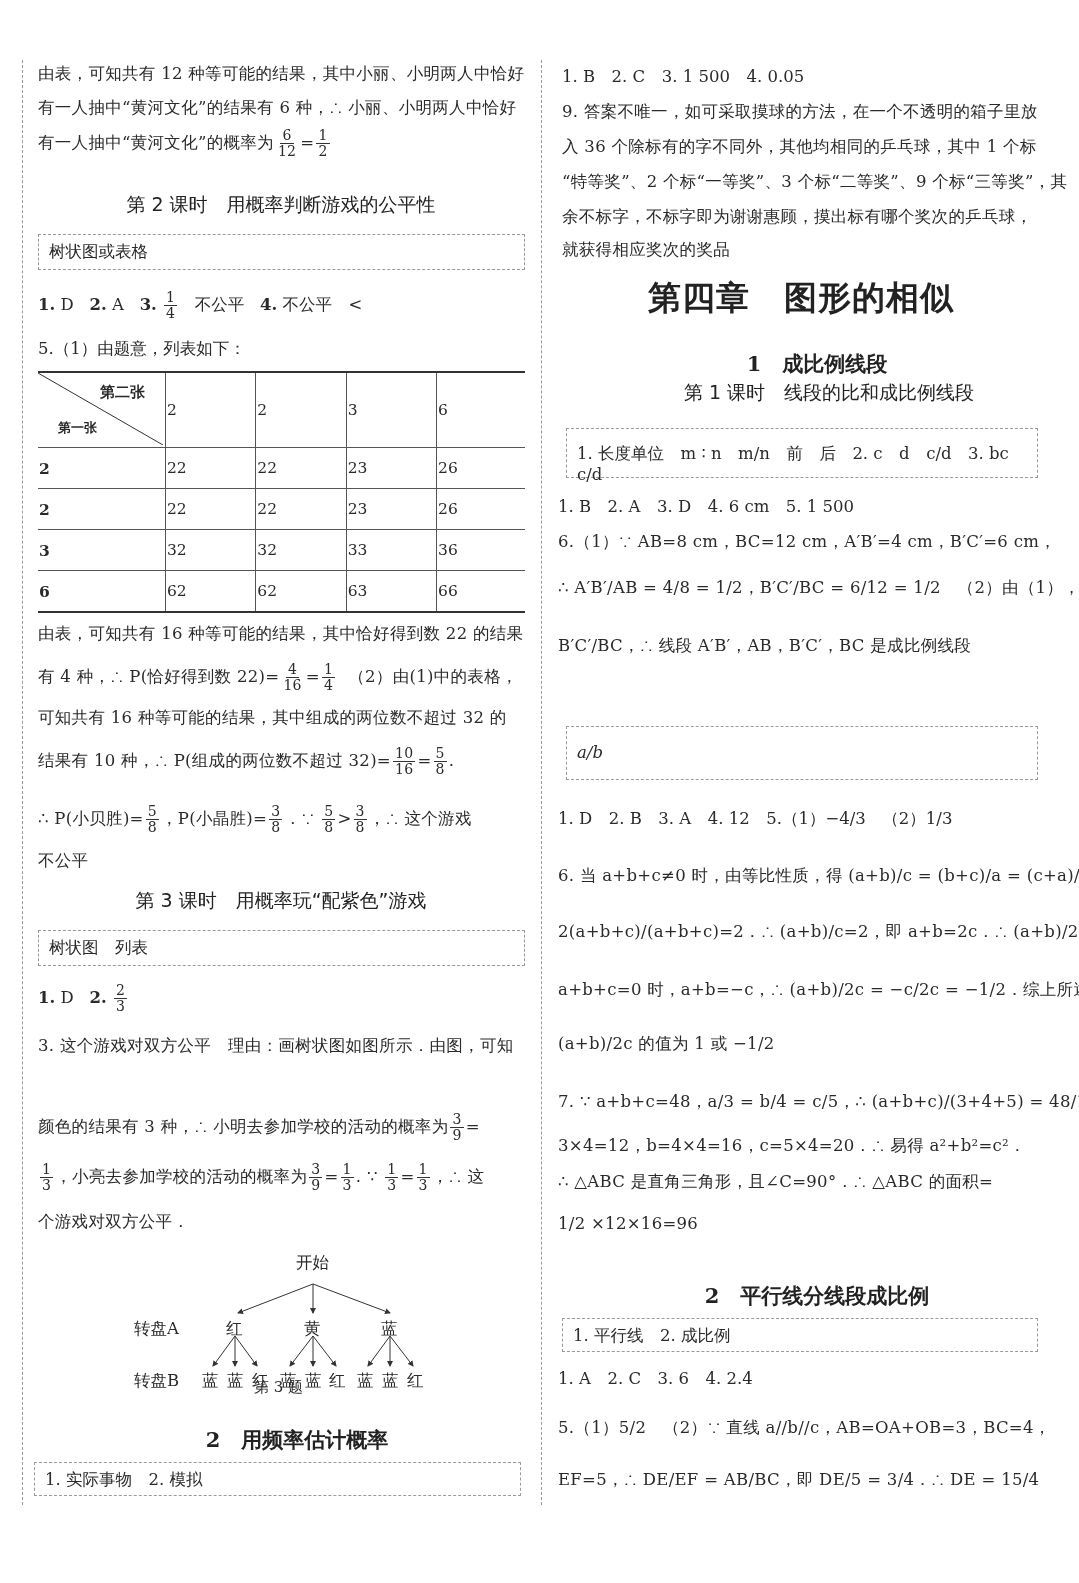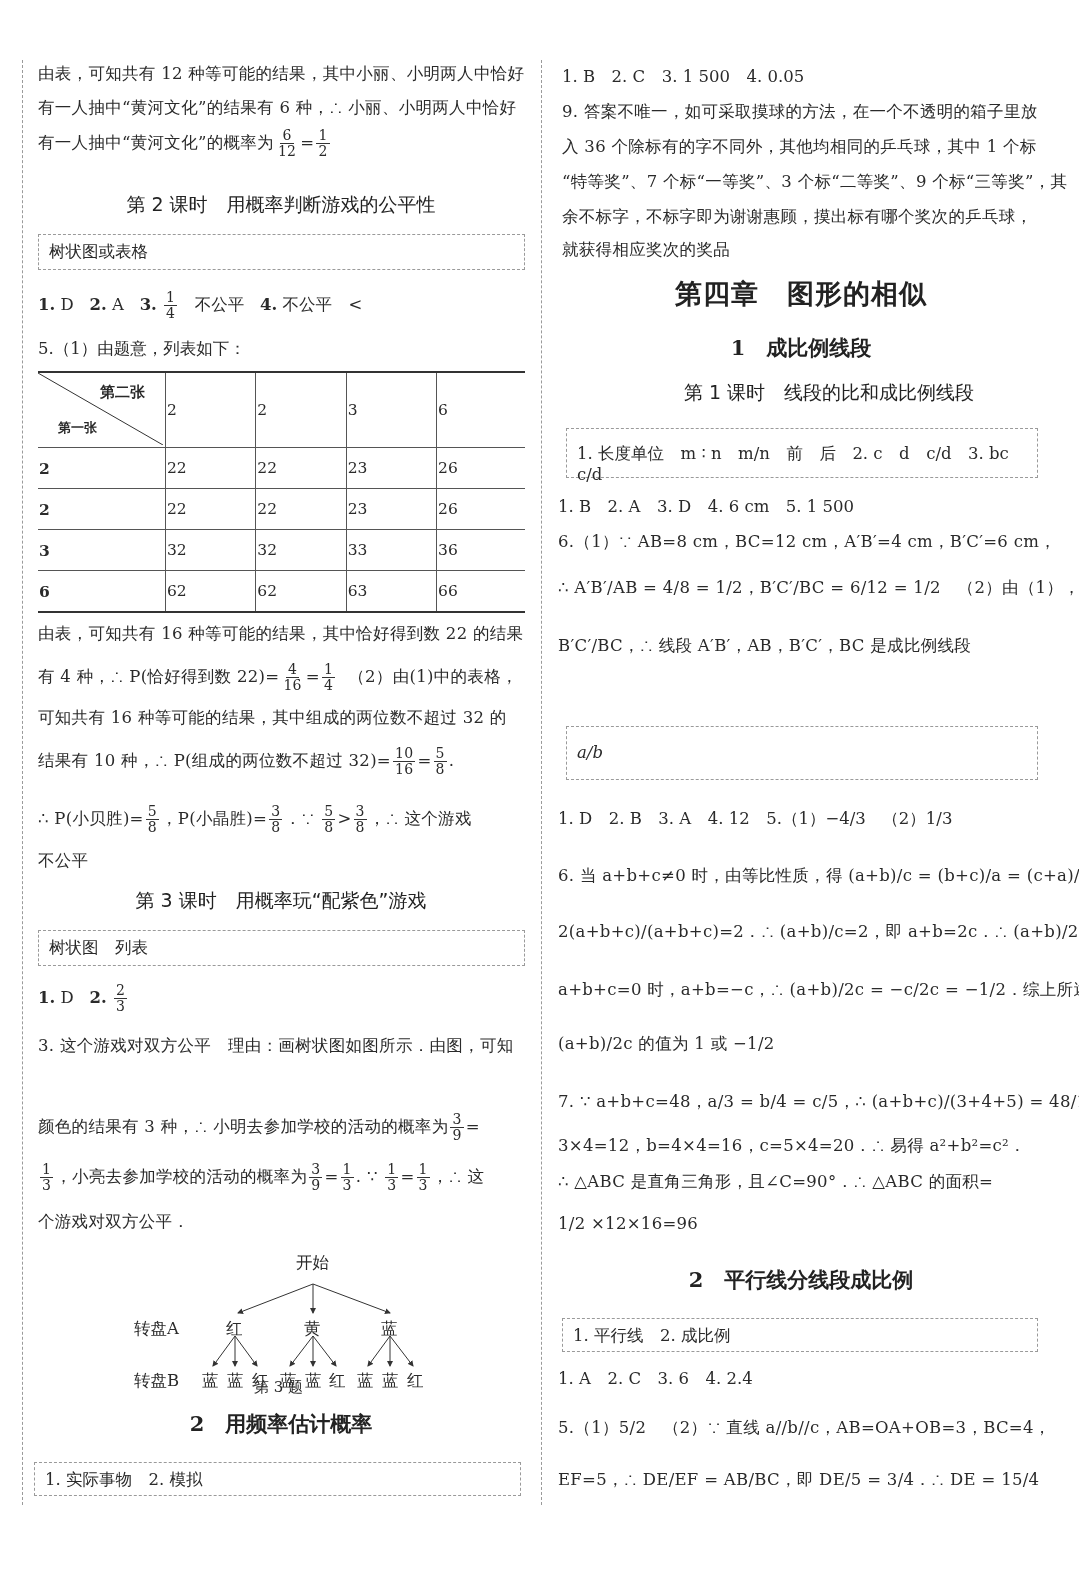--- a/index.html
+++ b/index.html
@@ -4,22 +4,22 @@
 <style>
   html, body { margin:0; padding:0; background:#ffffff; }
   body { width:1079px; height:1583px; position:relative; overflow:hidden;
          font-family:"DejaVu Serif","Liberation Serif",serif; color:#2a2a2a; }
   .page { position:absolute; left:0; top:0; width:1079px; height:1583px; }
   .vline { position:absolute; border-left:1.5px dashed #9a9a9a; }
   .line { font-size:16.5px; line-height:20px; margin:0; white-space:nowrap; letter-spacing:0.3px; }
   .ans { font-size:16.5px; line-height:22px; white-space:nowrap; }
   .ans b { font-family:"DejaVu Serif",serif; font-weight:bold; }
   .h-lesson { font-family:"DejaVu Sans","Liberation Sans",sans-serif; font-size:19px; text-align:center; margin:0; color:#222; }
-  .h-sec { font-family:"DejaVu Serif",serif; font-weight:bold; font-size:21px; text-align:center; margin:0; color:#222; }
-  .h-chap { font-family:"DejaVu Sans",sans-serif; font-weight:bold; font-size:27px; text-align:center; margin:0; color:#222; letter-spacing:1px; }
+  .h-sec { font-family:"DejaVu Serif",serif; font-weight:bold; font-size:21px; text-align:center; margin:16px; color:#222; }
+  .h-chap { font-family:"DejaVu Sans",sans-serif; font-weight:bold; font-size:33px; text-align:center; margin:0; color:#222; letter-spacing:1px; }
   .box { border:1.5px dashed #9a9a9a; padding:6px 10px; font-size:16.5px; box-sizing:border-box; }
   .abs { position:absolute; }
   .frac { display:inline-flex; flex-direction:column; align-items:center; vertical-align:middle; font-size:14px; line-height:15px; margin:0 2px; }
   .frac .n { border-bottom:1px solid #333; padding:0 2px; }
   .frac .d { padding:0 2px; }
   table.grid { border-collapse:collapse; position:absolute; left:38px; top:371px; width:487px; font-size:15.5px; }
   table.grid td { border:1px solid #555; text-align:left; height:38px;margin-top:20px; }
   table.grid tr:first-child td { border-top:2.5px solid #333; height:72px; }
   table.grid tr:last-child td { border-bottom:2.5px solid #333; }
   table.grid td:first-child { border-left:none; font-weight:bold; width:125px; }
@@ -221,21 +221,21 @@
     <span class="tree-label" style="left:287px;top:130px;">红</span>
   </div>
   <div class="abs" style="left:254px;top:1378px;font-size:15px;">第 3 题</div>
 
   <div class="abs h-sec" style="left:38px;top:1410px;width:486px;">2　用频率估计概率</div>
   <div class="abs box" style="left:34px;top:1462px;width:487px;height:34px;">1. 实际事物　2. 模拟</div>
 
   <div class="abs ans" style="left:562px;top:66px;">1. B　2. C　3. 1 500　4. 0.05</div>
   <div class="abs line" style="left:562px;top:102px;">9. 答案不唯一，如可采取摸球的方法，在一个不透明的箱子里放</div>
   <div class="abs line" style="left:562px;top:137px;">入 36 个除标有的字不同外，其他均相同的乒乓球，其中 1 个标</div>
-  <div class="abs line" style="left:562px;top:172px;">“特等奖”、7 个标“一等奖”、3 个标“二等奖”、9 个标“三等奖”，其</div>
+  <div class="abs line" style="left:562px;top:172px;">“特等奖”、2 个标“一等奖”、3 个标“二等奖”、9 个标“三等奖”，其</div>
   <div class="abs line" style="left:562px;top:207px;">余不标字，不标字即为谢谢惠顾，摸出标有哪个奖次的乒乓球，</div>
   <div class="abs line" style="left:562px;top:240px;">就获得相应奖次的奖品</div>
 
   <div class="abs h-chap" style="left:558px;top:276px;width:486px;">第四章　图形的相似</div>
   <div class="abs h-sec" style="left:558px;top:334px;width:486px;">1　成比例线段</div>
   <div class="abs h-lesson" style="left:586px;top:380px;width:486px;">第 1 课时　线段的比和成比例线段</div>
   <div class="abs box" style="left:566px;top:428px;width:472px;height:50px;padding-top:14px;">1. 长度单位　m ∶ n　m/n　前　后　2. c　d　c/d　3. bc　c/d</div>
   <div class="abs ans" style="left:558px;top:496px;">1. B　2. A　3. D　4. 6 cm　5. 1 500</div>
   <div class="abs line" style="left:558px;top:532px;">6.（1）∵ AB=8 cm，BC=12 cm，A′B′=4 cm，B′C′=6 cm，</div>
   <div class="abs line" style="left:558px;top:578px;">∴ A′B′/AB = 4/8 = 1/2，B′C′/BC = 6/12 = 1/2　（2）由（1），知 A′B′/AB =</div>

